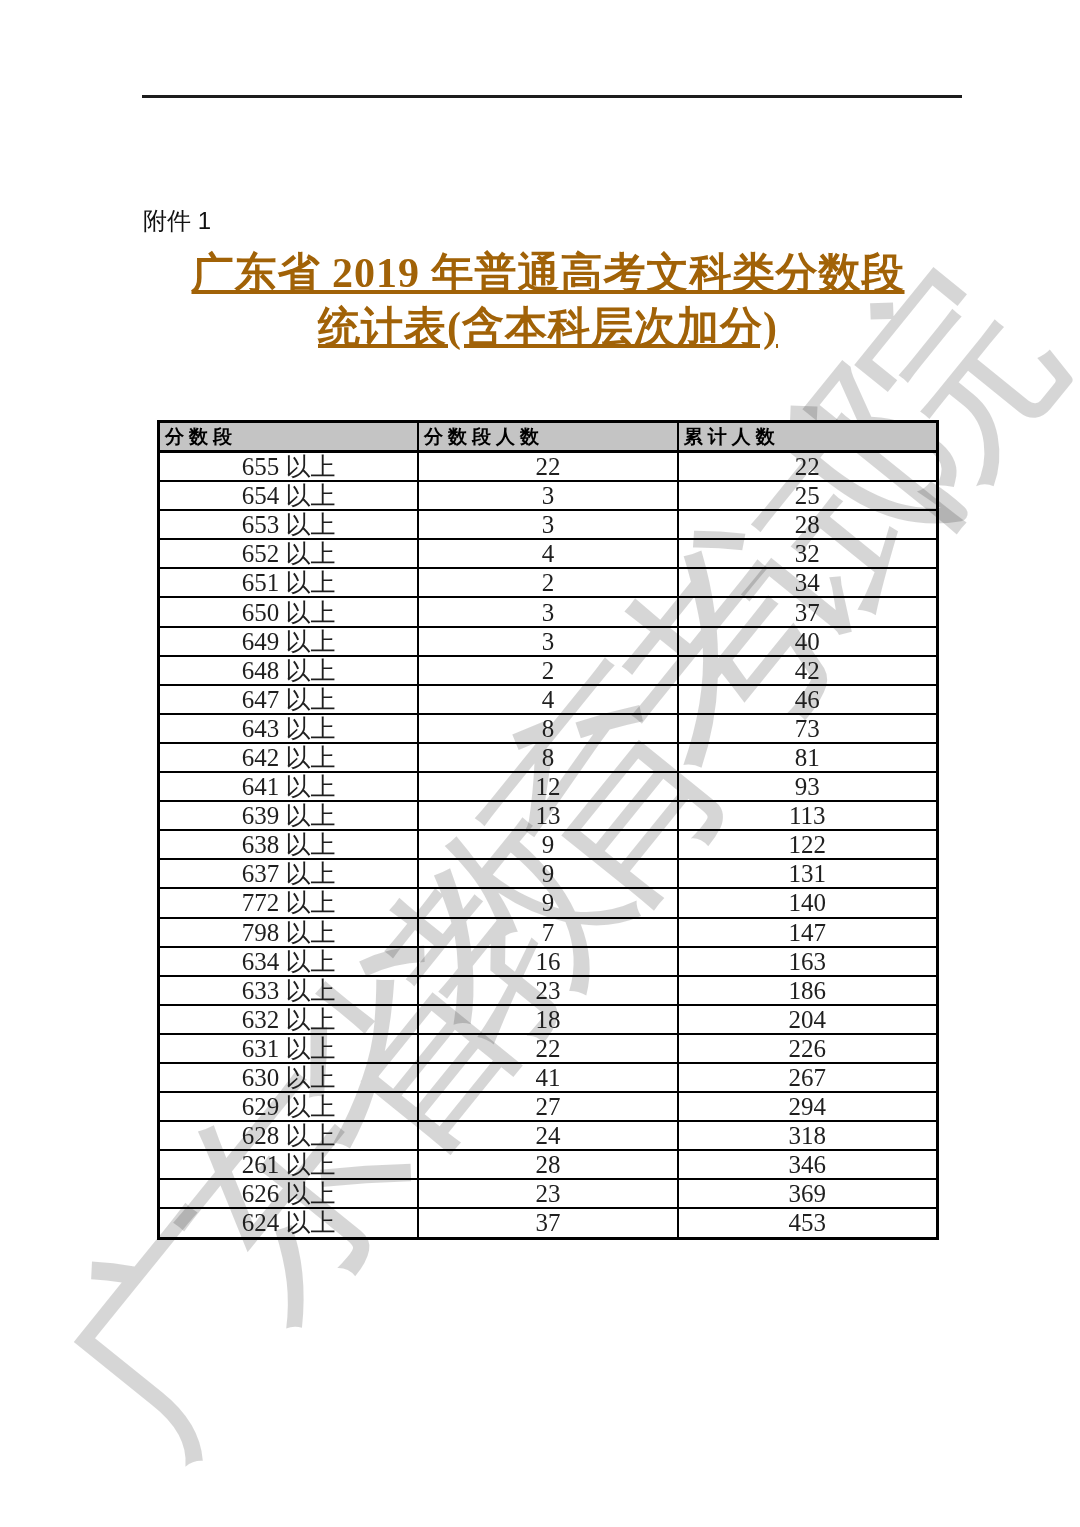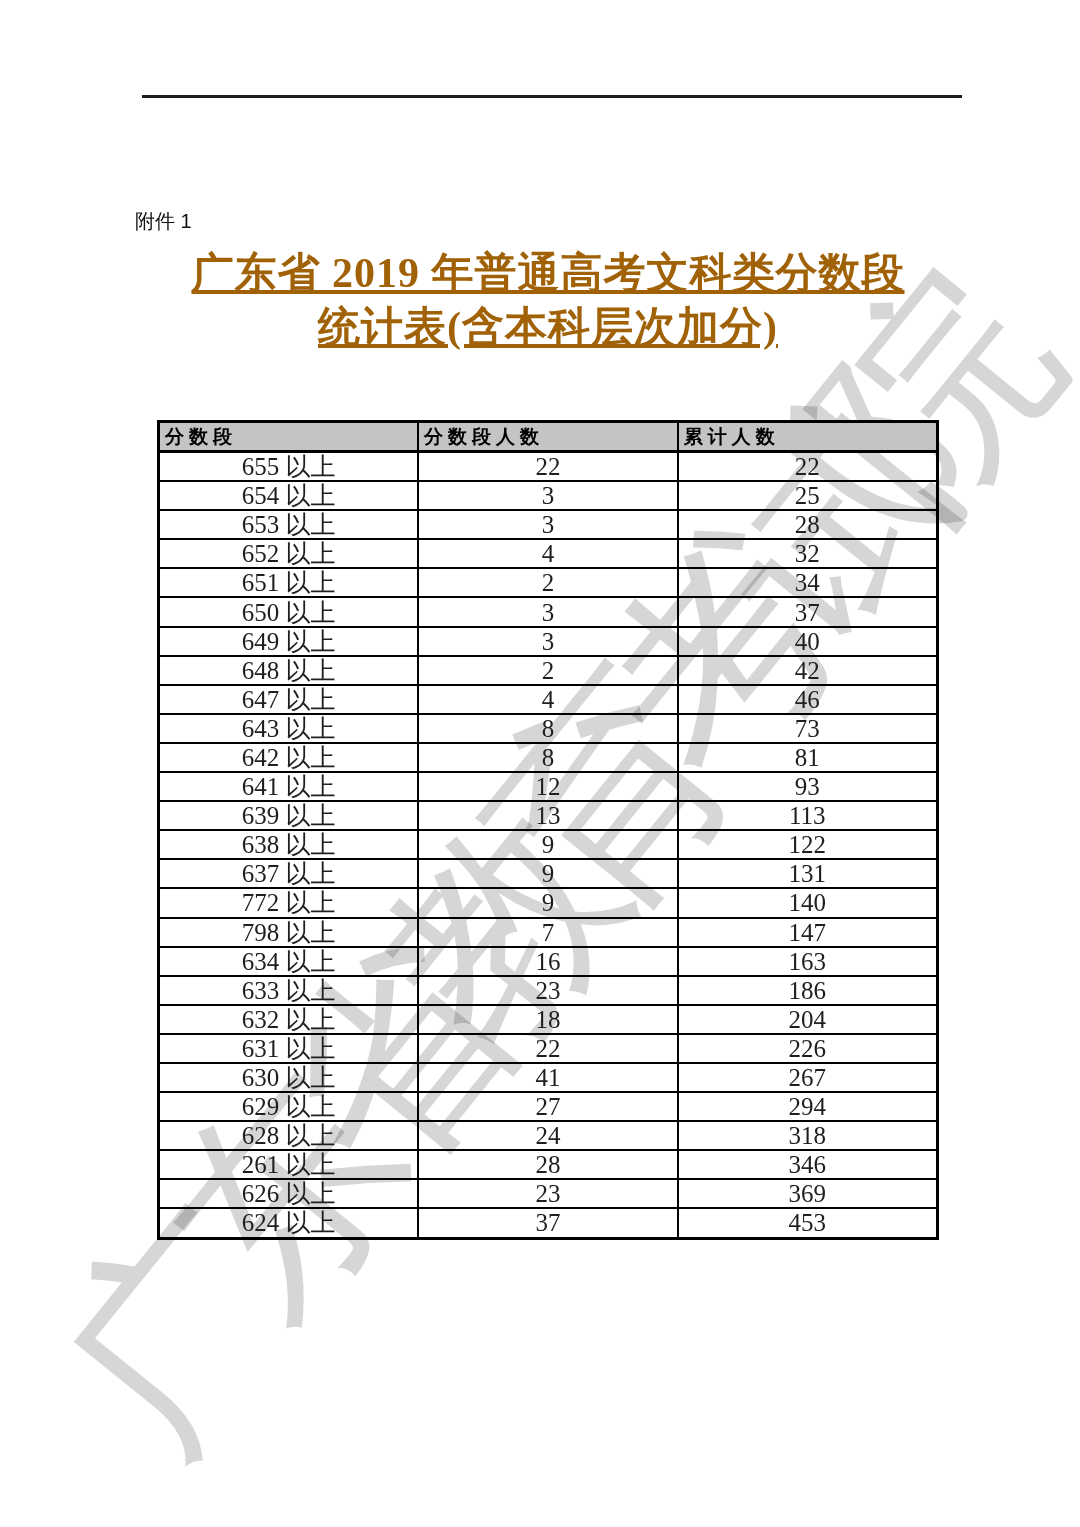--- a/index.html
+++ b/index.html
@@ -35,24 +35,24 @@
     position: absolute;
     left: 142px;
     top: 95px;
     width: 820px;
     height: 3px;
     background: var(--rule-color, #1c1c1c);
     z-index: 2;
   }
   .attachment-label {
     position: absolute;
-    left: 135px;
+    left: 143px;
     top: 205px;
     font-family: "Liberation Sans", "DejaVu Sans", sans-serif;
-    font-size: 20px;
+    font-size: 24px;
     line-height: 32px;
     color: var(--text-color, #111111);
     z-index: 2;
   }
   .title-block {
     position: absolute;
     left: 128px;
     top: 246px;
     width: 840px;
     text-align: center;

